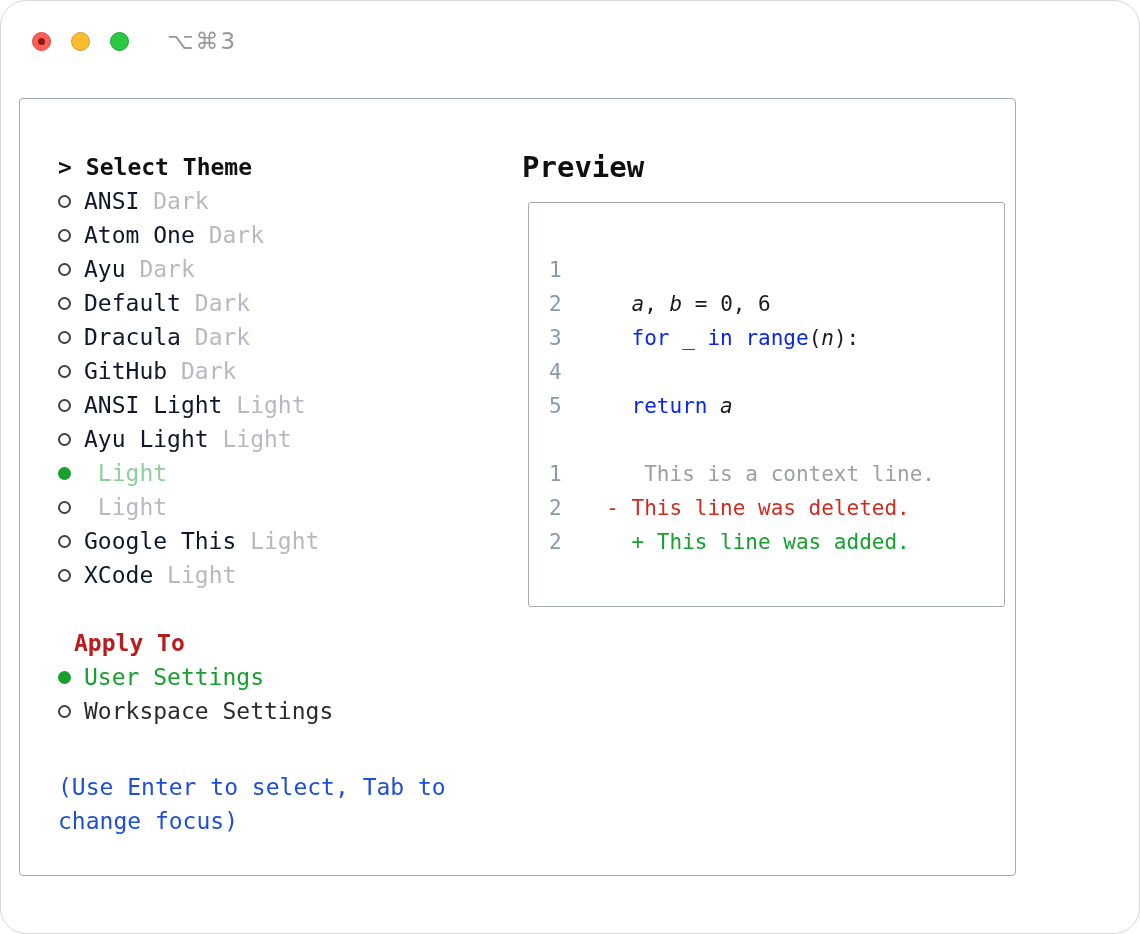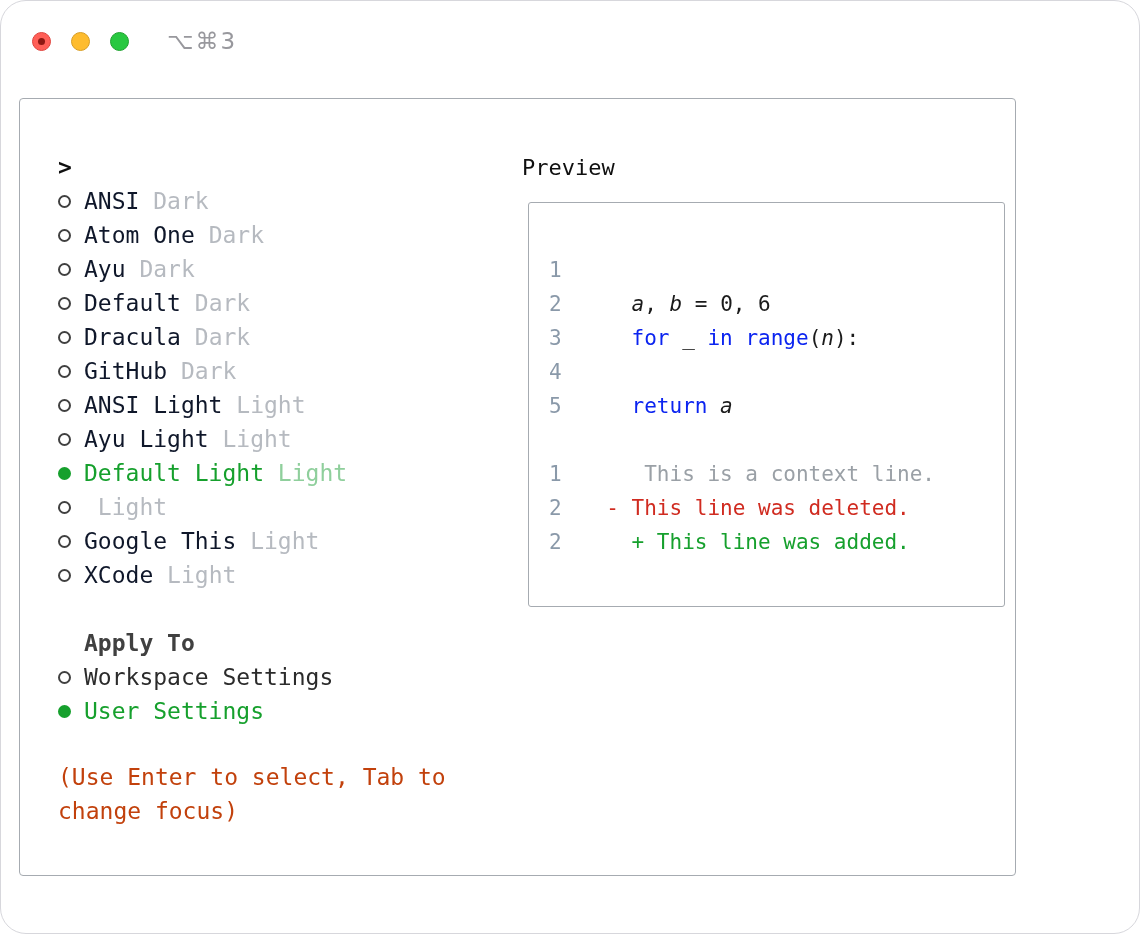--- a/index.html
+++ b/index.html
@@ -32,28 +32,28 @@
   .left{position:absolute;left:38px;top:51px;width:430px;font-size:23px;color:#2b2b2b}
   .row{display:flex;align-items:center;height:34px}
   .prompt{font-weight:bold;color:#101010;margin-right:14px}
   .heading{font-weight:bold;color:#101010}
   .radio{width:13px;height:13px;border-radius:50%;border:2px solid #404040;flex:0 0 13px;margin-right:13px}
   .sel .radio{border-color:var(--accent);background:var(--accent)}
   .iname{color:#0f172a}
   .sel .iname{color:var(--accent)}
   .ivariant{margin-left:1ch;color:#b6bac0}
   .sel .ivariant{color:var(--accent-soft)}
-  .apply-heading{font-weight:bold;color:#404040;margin-top:34px;margin-left:26px;height:34px;display:flex;align-items:center}
+  .apply-heading{font-weight:bold;color:#b91c1c;margin-top:34px;margin-left:16px;height:34px;display:flex;align-items:center}
   .alabel{color:#2b2b2b}
   .sel .alabel{color:var(--accent)}
-  .hint{margin-top:32px;color:#c2410c;line-height:34px;max-width:400px}
+  .hint{margin-top:42px;color:#1d4ed8;line-height:34px;max-width:400px}
 
   
   .right{position:absolute;left:502px;top:51px}
-  .pv-heading{font-weight:normal;font-size:22px;color:#101010;height:34px;display:flex;align-items:center}
+  .pv-heading{font-weight:bold;font-size:29px;color:#101010;height:34px;display:flex;align-items:center}
   .preview-box{margin-top:18px;margin-left:6px;width:477px;height:405px;border:1.5px solid var(--border);border-radius:3px;padding:50px 0 0 20px;font-size:21px;background:#fff}
   .pline{display:flex;align-items:center;height:34px}
   .lnum{flex:0 0 32px;width:32px;color:var(--linenum)}
   .lcode{white-space:pre;color:#1b1b1b}
   .tok-pl{color:#1b1b1b}
   .tok-kw{color:var(--keyword)}
   .tok-fn{color:var(--func)}
   .tok-var{color:#1b1b1b;font-style:italic}
   .tok-ctx{color:var(--context)}
   .tok-del{color:var(--deleted)}
@@ -69,20 +69,21 @@
     <span class="tl yellow"></span>
     <span class="tl green"></span>
     <span class="win-title">⌥⌘3</span>
   </div>
 
   <div class="panel">
 
     <div class="left">
       <div class="row">
         <span class="prompt">&gt;</span>
+        <span class="heading">Select Theme</span>
       </div>
 
       <div id="theme-list">
           <div class="row item">
     <span class="radio"></span>
     <span class="iname">ANSI</span>
     <span class="ivariant">Dark</span>
   </div>
           <div class="row item">
     <span class="radio"></span>
@@ -114,21 +115,20 @@
     <span class="iname">ANSI Light</span>
     <span class="ivariant">Light</span>
   </div>
           <div class="row item">
     <span class="radio"></span>
     <span class="iname">Ayu Light</span>
     <span class="ivariant">Light</span>
   </div>
           <div class="row item sel">
     <span class="radio"></span>
-    <span class="iname">Default Light</span>
     <span class="ivariant">Light</span>
   </div>
           <div class="row item">
     <span class="radio"></span>
     <span class="ivariant">Light</span>
   </div>
           <div class="row item">
     <span class="radio"></span>
     <span class="iname">Google This</span>
     <span class="ivariant">Light</span>
@@ -136,27 +136,27 @@
           <div class="row item">
     <span class="radio"></span>
     <span class="iname">XCode</span>
     <span class="ivariant">Light</span>
   </div>
         </div>
 
       <div class="apply-heading">Apply To</div>
 
       <div id="apply-list">
+          <div class="row item sel">
+    <span class="radio"></span>
+    <span class="alabel">User Settings</span>
+  </div>
           <div class="row item">
     <span class="radio"></span>
     <span class="alabel">Workspace Settings</span>
-  </div>
-          <div class="row item sel">
-    <span class="radio"></span>
-    <span class="alabel">User Settings</span>
   </div>
         </div>
 
       <div class="hint">(Use Enter to select, Tab to change focus)</div>
     </div>
 
     <div class="right">
       <div class="pv-heading">Preview</div>
       <div class="preview-box" id="preview-box">
           <div class="pline">

